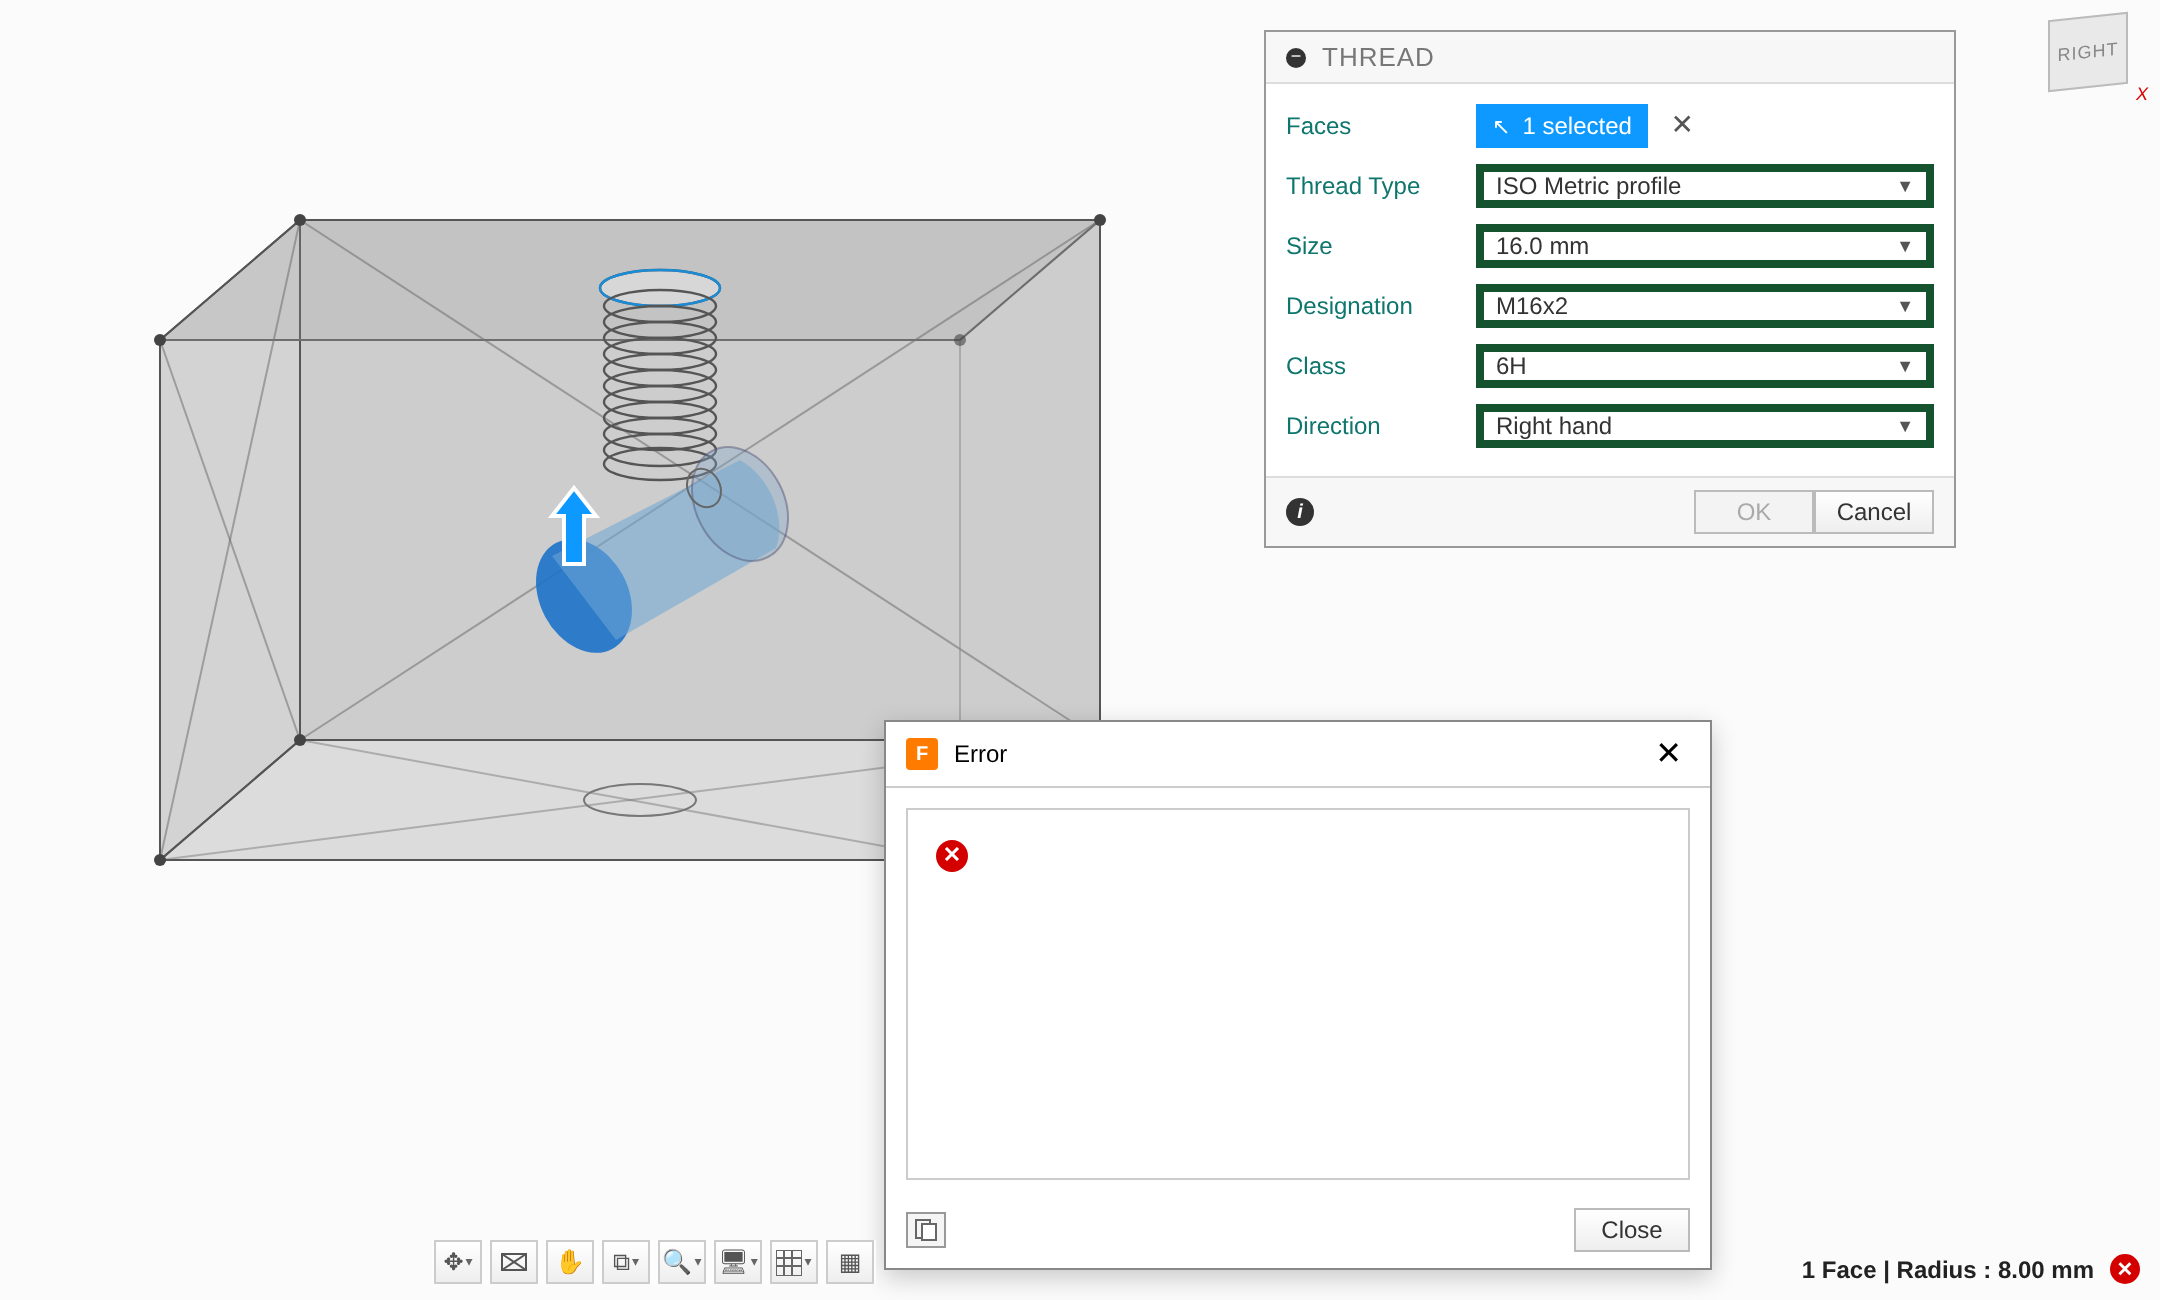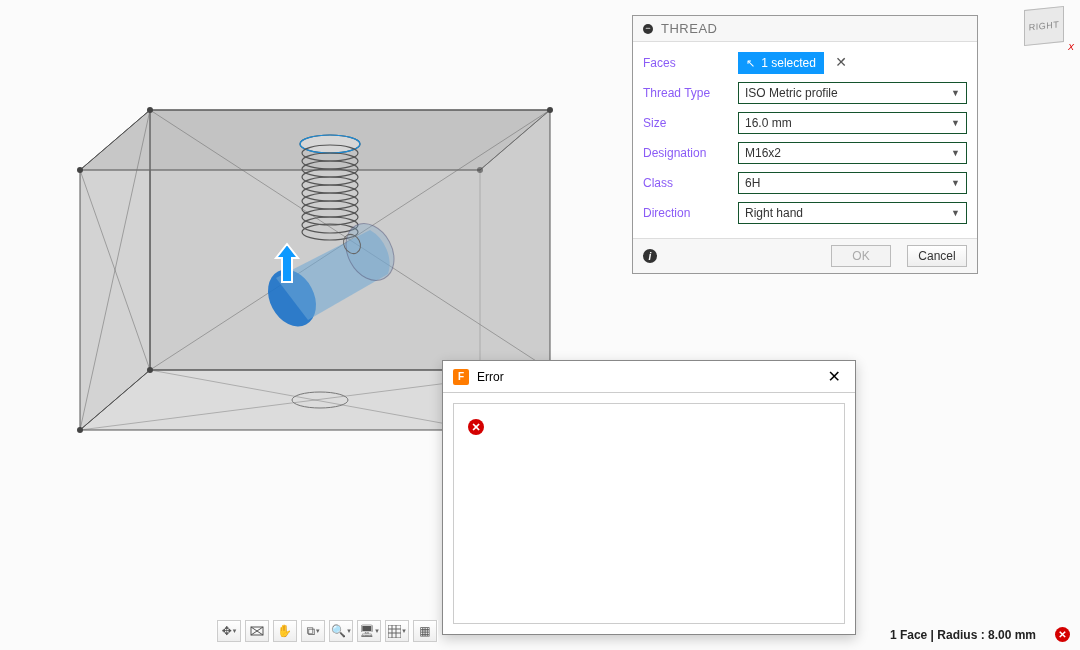--- a/index.html
+++ b/index.html
@@ -16,47 +16,47 @@
   }
   .thread-header {
     display: flex; align-items: center; gap: 8px;
     padding: 5px 10px; border-bottom: 1px solid #ddd;
     background: #f7f7f7;
   }
   .thread-header .collapse { width: 10px; height: 10px; border-radius: 50%; background: #333; display:flex;align-items:center;justify-content:center;color:#fff;font-size:9px;line-height:1; }
   .thread-header .title { color: #777; font-size: 13px; letter-spacing: .5px; }
   .thread-body { padding: 6px 10px 10px 10px; }
   .form-row { display: flex; align-items: center; height: 30px; }
-  .form-row .label { width: 95px; font-size: 12px; color: #8b5cf6; }
+  .form-row .label { width: 95px; font-size: 12px; color: #0f766e; }
   .form-row .control { flex: 1; }
   .selected-chip {
     display: inline-flex; align-items: center; gap: 6px;
     background: #0d99ff; color: #fff; padding: 3px 8px; font-size: 12px;
     height: 22px;
   }
   .selected-chip .cursor-icon { color:#fff; font-size:11px; }
   .clear-x { margin-left: 8px; color: #555; font-size: 14px; background:none;border:none;cursor:pointer; }
   .checkbox {
     width: 15px; height: 15px; border: 1px solid #888; border-radius: 3px;
     display: inline-flex; align-items:center; justify-content:center;
     background:#fff;
   }
   .checkbox.checked::after { content: "✓"; font-size: 11px; color: #333; }
   .select {
-    width: 100%; height: 22px; border: 1px solid #14532d; background: #fff;
+    width: 100%; height: 22px; border: 4px solid #14532d; background: #fff;
     display:flex; align-items:center; justify-content:space-between;
     padding: 0 6px; font-size: 12px; color:#333;
   }
   .select .caret { font-size: 9px; color:#555; }
   .thread-footer {
     display:flex; align-items:center; justify-content:space-between;
     padding: 6px 10px; background:#f7f7f7; border-top:1px solid #ddd;
   }
   .thread-footer .info-icon { width:14px;height:14px;border-radius:50%;background:#333;color:#fff;display:flex;align-items:center;justify-content:center;font-size:10px;font-style:italic;font-weight:bold; }
-  .thread-footer .btns { display:flex; gap:16px; }
+  .thread-footer .btns { display:flex; gap:0; }
   .btn {
     min-width: 60px; height: 22px; border:1px solid #bbb; background:linear-gradient(#fff,#eee);
     font-size:12px; color:#333; display:inline-flex;align-items:center;justify-content:center;
     cursor:pointer;
   }
   .btn.disabled { color:#aaa; background:#f3f3f3; cursor:default; }
 
   
   .error-dialog {
     position:absolute; left:442px; top:360px; width:414px; height:275px;
@@ -102,21 +102,21 @@
   }
   .tb-btn {
     width:24px; height:22px; border:1px solid #ccc; background:linear-gradient(#fff,#eee);
     display:flex;align-items:center;justify-content:center; margin:0 1px;
     font-size:12px; color:#555; cursor:pointer;
   }
   .tb-btn .tiny-caret { font-size:7px; margin-left:1px; color:#666; }
 
   
   .status-right {
-    position:absolute; right:10px; bottom:8px; display:flex; align-items:center; gap:19px;
+    position:absolute; right:10px; bottom:8px; display:flex; align-items:center; gap:8px;
     font-size:12px; color:#222; font-weight:bold;
   }
   .status-err-icon { width:15px;height:15px;border-radius:50%;background:#d40000;color:#fff;display:flex;align-items:center;justify-content:center;font-size:10px;font-weight:bold; }
 
   
   .box-svg { position:absolute; left:70px; top:80px; }
 
   
   .arrow-manip { position:absolute; left:272px; top:242px; }
 </style>
@@ -260,20 +260,29 @@
   <div class="error-title">
     <div class="left">
       <span class="err-app-icon">F</span>
       <span>Error</span>
     </div>
     <button class="close">✕</button>
   </div>
   <div class="error-body">
     <span class="err-icon">✕</span>
   </div>
+  <div class="error-footer">
+    <span class="copy-icon">
+      <svg width="12" height="12" viewBox="0 0 12 12">
+          <rect x="1" y="1" width="7" height="9" fill="none" stroke="#666"></rect>
+          <rect x="4" y="3" width="7" height="8" fill="#fff" stroke="#666"></rect>
+        </svg>
+    </span>
+    <span class="btn" style="min-width:58px">Close</span>
+  </div>
 </div>
 
 <div class="viewcube">
   <div class="face">RIGHT</div>
   <span class="axis-x">X</span>
 </div>
 
 <div class="bottom-toolbar">
   <div class="tb-btn">✥<span class="tiny-caret">▾</span></div>
   <div class="tb-btn">

